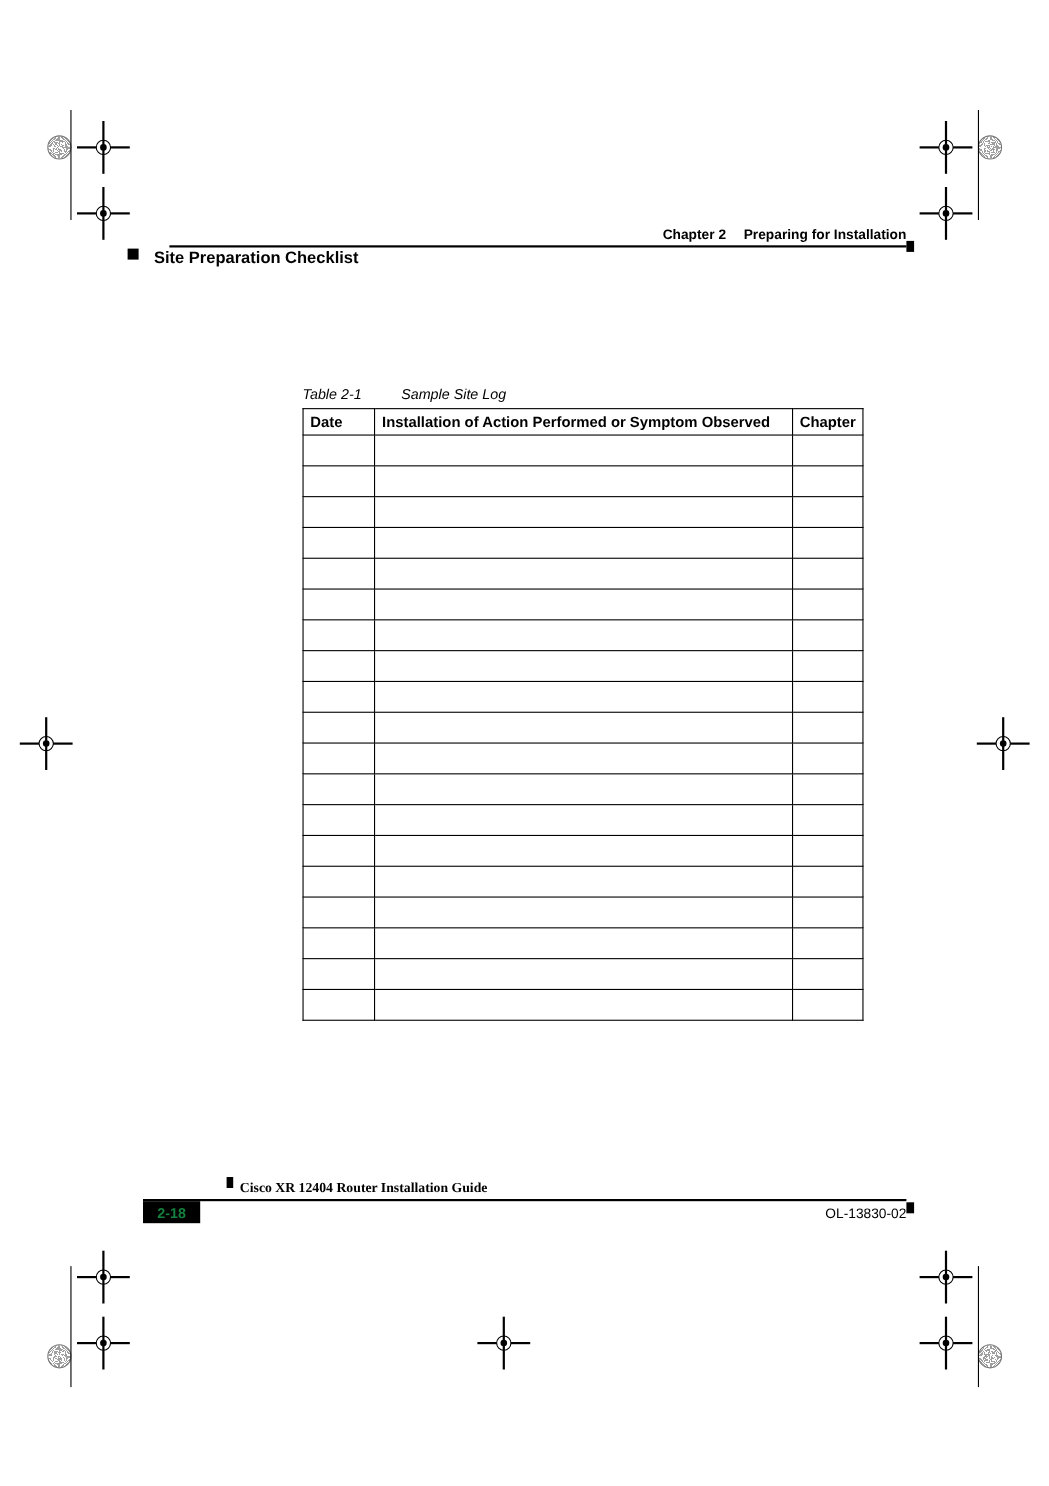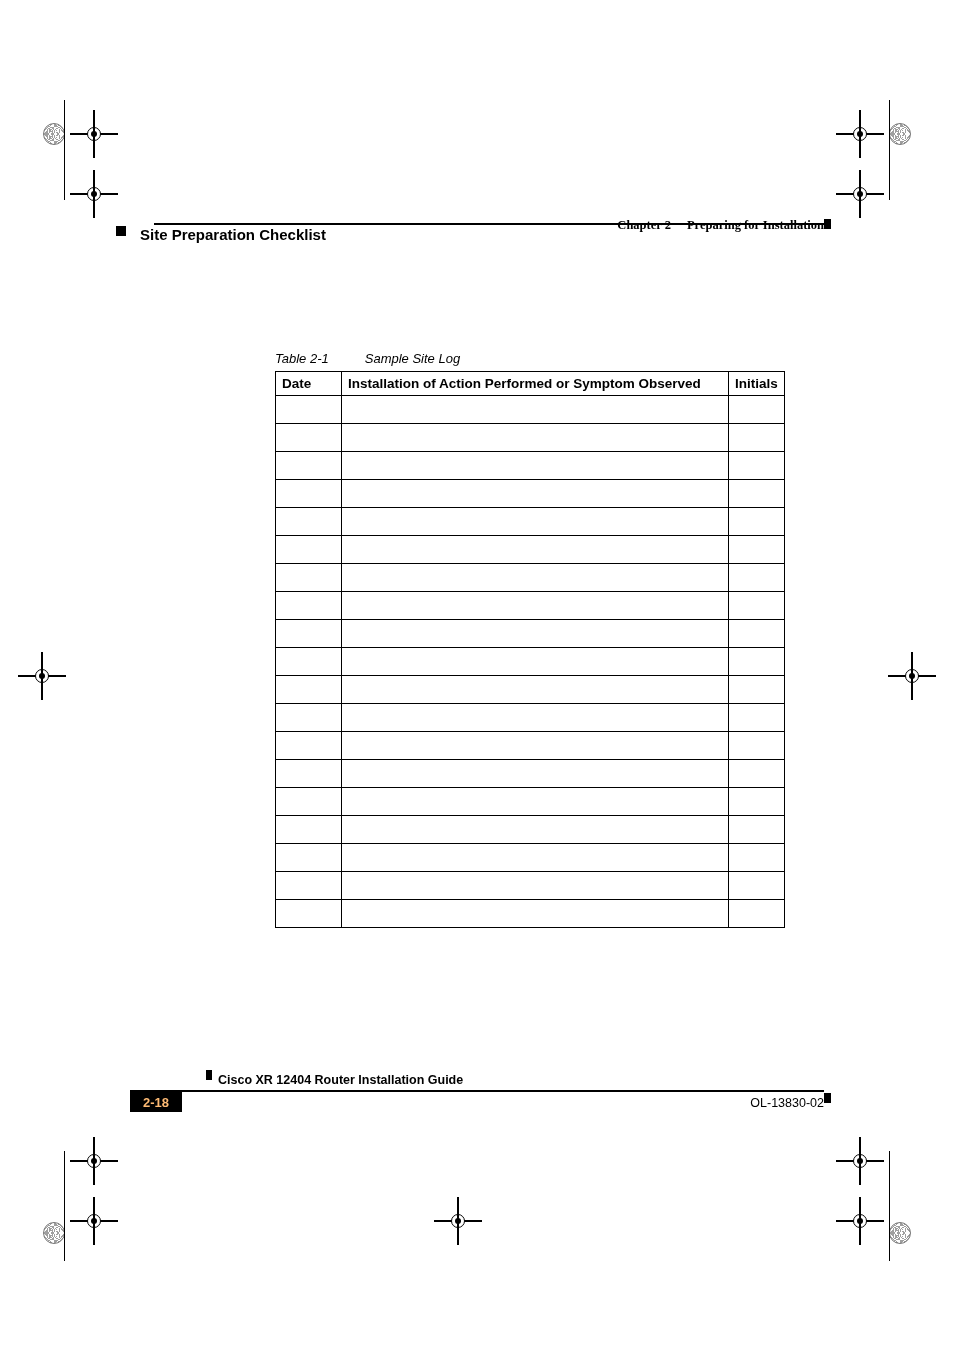--- a/index.html
+++ b/index.html
@@ -12,21 +12,21 @@
   .reg-cross { position: absolute; width: 48px; height: 48px; }
   .reg-cross::before, .reg-cross::after { content: ""; position: absolute; background: #000; }
   .reg-cross::before { left: 0; right: 0; top: 23px; height: 2px; }
   .reg-cross::after { top: 0; bottom: 0; left: 23px; width: 2px; }
   .reg-cross .dot { position: absolute; width: 14px; height: 14px; border: 1px solid #000; border-radius: 50%; left: 17px; top: 17px; background: #fff; }
   .reg-cross .dot::before { content: ""; position: absolute; width: 6px; height: 6px; background: #000; border-radius: 50%; left: 3px; top: 3px; }
   .vline { position: absolute; background: #000; width: 1px; }
 
   
   .runhead { position: absolute; left: 130px; right: 130px; top: 206px; height: 30px; }
-  .runhead .rh-right { position: absolute; right: 0; top: 12px; font-family: Liberation Serif, serif; font-size: 12.5px; font-weight: 700; }
+  .runhead .rh-right { position: absolute; right: 0; top: 0; font-family: Liberation Sans, sans-serif; font-size: 12.5px; font-weight: 700; }
   .runhead .rh-right .chap-label { font-weight: 700; margin-right: 16px; }
   .runhead .rh-rule { position: absolute; right: 0; top: 17px; width: 670px; height: 2px; background: #000; }
   .runhead .rh-tab { position: absolute; right: -7px; top: 13px; width: 7px; height: 10px; background: #000; }
   .runhead .section { position: absolute; left: 10px; top: 20px; font-family: Arial, Helvetica, sans-serif; font-size: 15px; font-weight: 700; }
   .runhead .sq { position: absolute; left: -14px; top: 20px; width: 10px; height: 10px; background: #000; }
 
   
   .body { position: absolute; left: 275px; top: 286px; width: 510px; font-size: 16px; line-height: 1.35; }
   .body .xref { color: #1a3fbf; }
 
@@ -39,23 +39,23 @@
   .log-table th, .log-table td { border: 1px solid #000; }
   .log-table thead th { font-family: Arial, Helvetica, sans-serif; font-size: 13.5px; font-weight: 700; text-align: left; padding: 4px 6px; }
   .log-table td { height: 28px; }
   .log-table .c-date { width: 66px; }
   .log-table .c-desc { width: 388px; }
   .log-table .c-init { width: 56px; }
 
   
   .footer { position: absolute; left: 130px; right: 130px; top: 1076px; height: 46px; }
   .footer .frule { position: absolute; left: 0; right: 0; top: 14px; height: 2px; background: #000; }
-  .footer .guide { position: absolute; left: 88px; top: -3px; font-family: Liberation Sans, sans-serif; font-size: 12.5px; font-weight: 700; }
+  .footer .guide { position: absolute; left: 88px; top: -3px; font-family: Liberation Serif, serif; font-size: 12.5px; font-weight: 700; }
   .footer .guide-tick { position: absolute; left: 76px; top: -6px; width: 6px; height: 10px; background: #000; }
-  .footer .pgbox { position: absolute; left: 0; top: 16px; width: 52px; height: 20px; background: #000; color: #fdba74; font-family: Arial, Helvetica, sans-serif; font-weight: 700; font-size: 13px; display: flex; align-items: center; justify-content: center; }
+  .footer .pgbox { position: absolute; left: 0; top: 16px; width: 52px; height: 20px; background: #000; color: #15803d; font-family: Arial, Helvetica, sans-serif; font-weight: 700; font-size: 13px; display: flex; align-items: center; justify-content: center; }
   .footer .docnum { position: absolute; right: 0; top: 20px; font-family: Arial, Helvetica, sans-serif; font-weight: 400; font-size: 12.5px; }
   .footer .doc-tick { position: absolute; right: -7px; top: 17px; width: 7px; height: 10px; background: #000; }
 </style>
 </head>
 <body>
 <div class="page">
 
   <div class="reg-mark" style="left:36px; top:116px;">
       <div class="circle"></div>
     </div>
@@ -123,21 +123,21 @@
 
   <div class="table-cap">
     <span class="tnum">Table 2-1</span><span>Sample Site Log</span>
   </div>
 
   <table class="log-table">
     <thead>
       <tr>
         <th class="c-date">Date</th>
         <th class="c-desc">Installation of Action Performed or Symptom Observed</th>
-        <th class="c-init">Initials</th>
+        <th class="c-init">Chapter</th>
       </tr>
     </thead>
     <tbody id="log-body">
         <tr>
           <td></td>
           <td></td>
           <td></td>
         </tr>
         <tr>
           <td></td>

